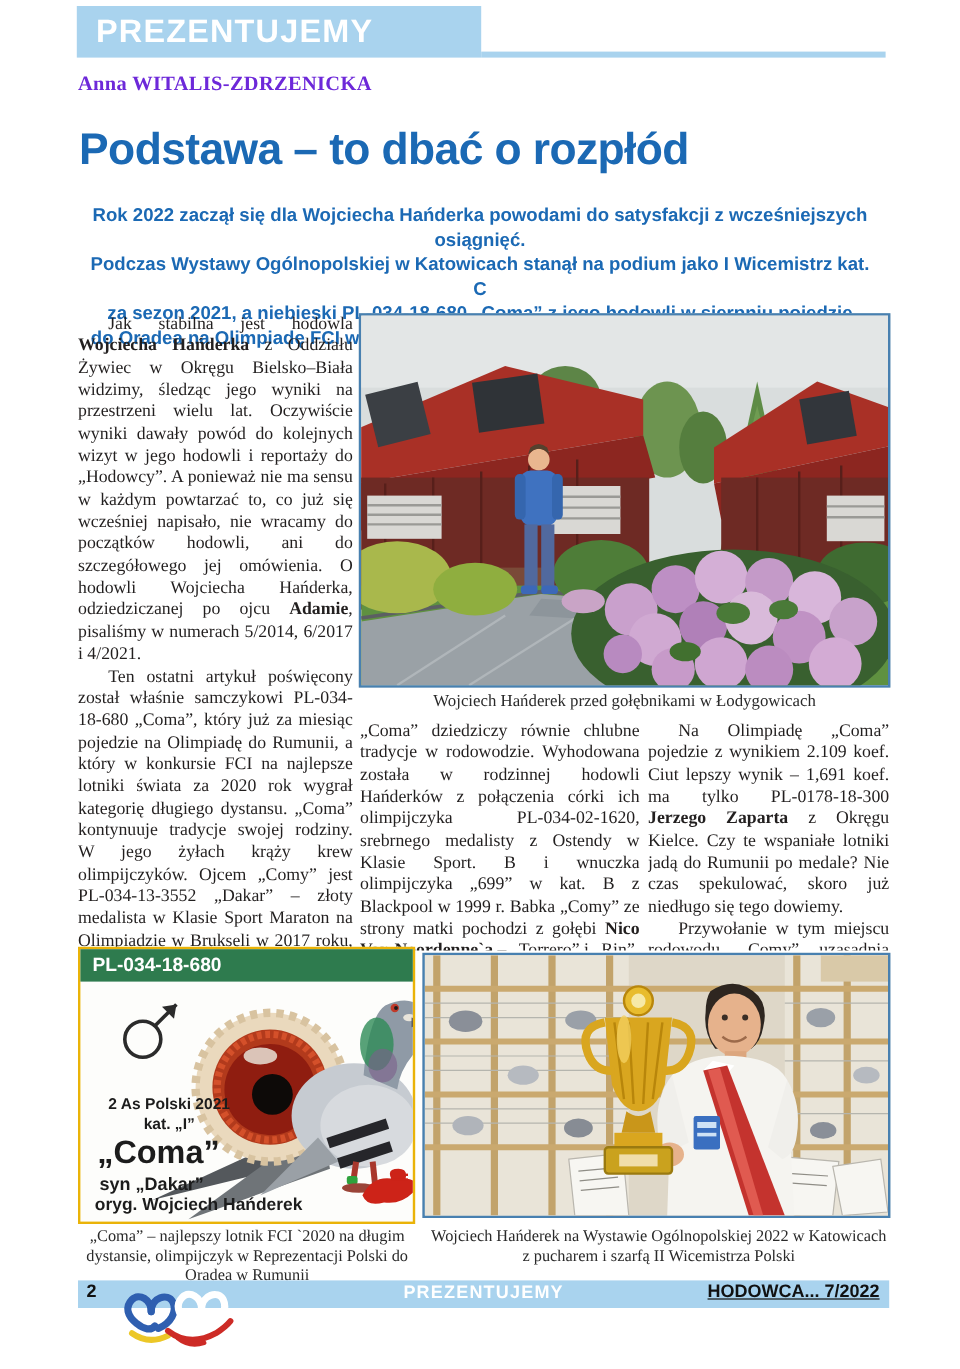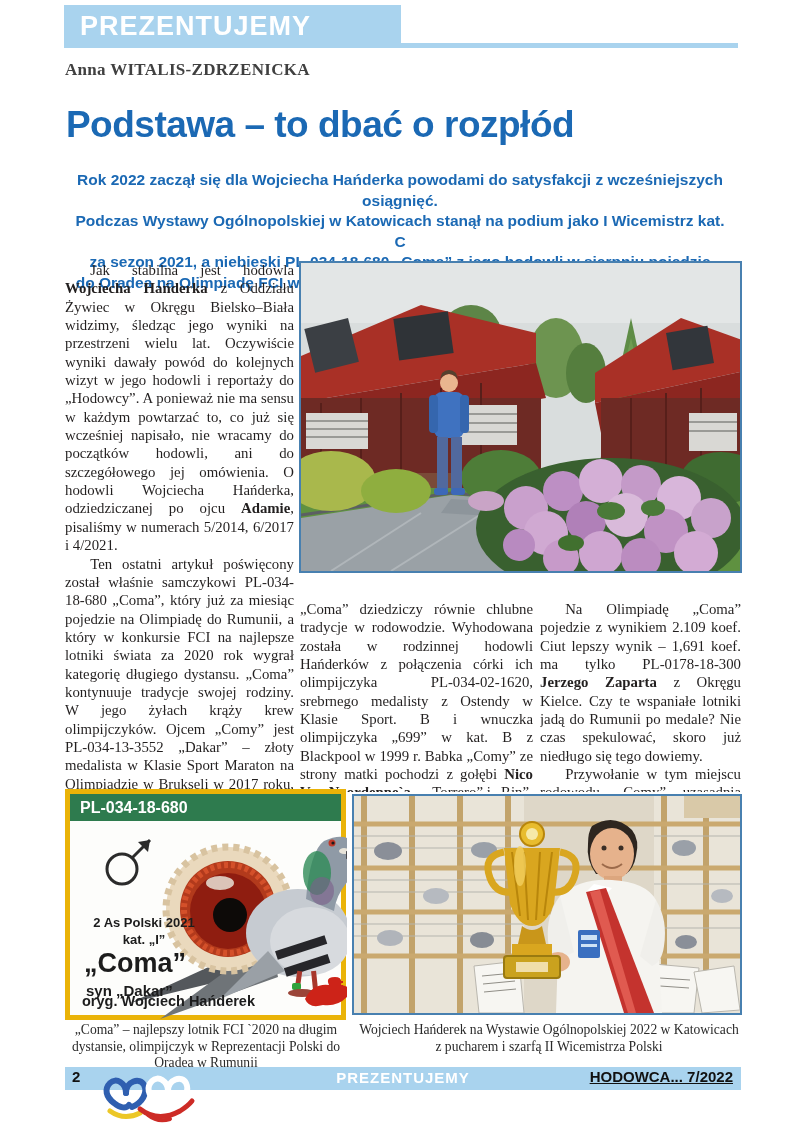--- a/index.html
+++ b/index.html
@@ -6,21 +6,21 @@
   .page{position:relative;width:800px;height:1141px;background:#ffffff;margin:0 auto;
         font-family:"Liberation Serif",serif;color:#221f1f;overflow:hidden;}
   .abs{position:absolute;}
 
   
   .tagband{left:64px;top:5px;width:337px;height:43px;background:#a9d3ee;
            display:flex;align-items:center;padding-left:16px;box-sizing:border-box;}
   .tagband span{font-family:"Liberation Sans",sans-serif;font-weight:bold;font-size:27px;
                 color:#ffffff;letter-spacing:1px;}
   .tagline{left:401px;top:43px;width:337px;height:5px;background:#a9d3ee;}
-  .author{left:65px;top:60px;font-size:17px;font-weight:600;color:#404040;letter-spacing:.3px;}
+  .author{left:65px;top:60px;font-size:17px;font-weight:600;color:#6d28d9;letter-spacing:.3px;}
 
   .title{left:0;top:104px;width:640px;text-align:center;
          font-family:"Liberation Sans",sans-serif;font-weight:bold;font-size:37px;
          color:#1b69b4;letter-spacing:-.5px;}
   .lead{left:70px;top:170px;width:660px;text-align:center;
         font-family:"Liberation Sans",sans-serif;font-weight:bold;font-size:15.5px;
         line-height:20.5px;color:#1b69b4;}
 
   
   .col{font-size:14.8px;line-height:18.35px;text-align:justify;overflow:hidden;}
@@ -32,21 +32,21 @@
 
   
   .photo{border:2px solid #4880b0;background:#dfe3e4;box-sizing:border-box;}
   .photo-main{left:299px;top:261px;width:443px;height:312px;}
   .caption{font-size:14px;color:#2a2a2a;text-align:center;line-height:16.5px;}
   .cap-main{left:299px;top:577px;width:443px;}
   .cap-left{left:58px;top:1022px;width:296px;font-size:13.6px;}
   .cap-right{left:356px;top:1022px;width:386px;font-size:13.6px;}
 
   
-  .card{left:65px;top:789px;width:281px;height:231px;border:5px solid #eab308;
+  .card{left:65px;top:789px;width:281px;height:231px;border:2px solid #eab308;
         background:#fdfdfb;box-sizing:border-box;}
   .card-bar{position:absolute;left:0;top:0;width:100%;height:27px;background:#2e7b4e;
             display:flex;align-items:center;padding-left:10px;box-sizing:border-box;}
   .card-bar span{font-family:"Liberation Sans",sans-serif;font-weight:bold;font-size:16px;color:#fff;}
   .card-txt{position:absolute;font-family:"Liberation Sans",sans-serif;font-weight:bold;color:#1c1c1c;}
   .ct-as{left:4px;top:120px;width:140px;text-align:center;font-size:13px;line-height:17px;}
   .ct-name{left:14px;top:154px;font-size:27px;}
   .ct-syn{left:16px;top:188px;font-size:15px;text-align:center;}
   .ct-oryg{left:12px;bottom:6px;font-size:14.5px;}
 
@@ -171,20 +171,21 @@
       <circle cx="395" cy="290" r="22" fill="#d3abd4"></circle>
       <circle cx="260" cy="295" r="18" fill="#c79ac9"></circle>
       <circle cx="218" cy="282" r="16" fill="#b88ac0"></circle>
       <ellipse cx="310" cy="248" rx="14" ry="9" fill="#4a7a38"></ellipse>
       <ellipse cx="352" cy="245" rx="12" ry="8" fill="#4a7a38"></ellipse>
       <ellipse cx="270" cy="280" rx="13" ry="8" fill="#41702f"></ellipse>
 
       <ellipse cx="185" cy="238" rx="18" ry="10" fill="#c9a4c6"></ellipse>
     </svg>
   </div>
+  <div class="abs caption cap-main">Wojciech Hańderek przed gołębnikami w Łodygowicach</div>
 
   <div class="abs col col2">
     <p><span>„Coma” dziedziczy równie chlubne tradycje w rodowodzie. Wyhodowana została w rodzinnej hodowli Hańderków z połączenia córki ich olimpijczyka PL-034-02-1620, srebrnego medalisty z Ostendy w Klasie Sport. B i wnuczka olimpijczyka „699” w kat. B z Blackpool w 1999 r. Babka „Comy” ze strony matki pochodzi z gołębi </span><b>Nico Van Noordenne`a</b><span> – „Torrero” i „Rin”.</span></p>
   </div>
 
   <div class="abs col col3">
     <p><span>Na Olimpiadę „Coma” pojedzie z wynikiem 2.109 koef. Ciut lepszy wynik – 1,691 koef. ma tylko PL-0178-18-300 </span><b>Jerzego Zaparta</b><span> z Okręgu Kielce. Czy te wspaniałe lotniki jadą do Rumunii po medale? Nie czas spekulować, skoro już niedługo się tego dowiemy.</span></p>
     <p><span>Przywołanie w tym miejscu rodowodu „Comy” uzasadnia tytułowe stwierdzenie Wojciecha Hańderka</span></p>
   </div>
 

